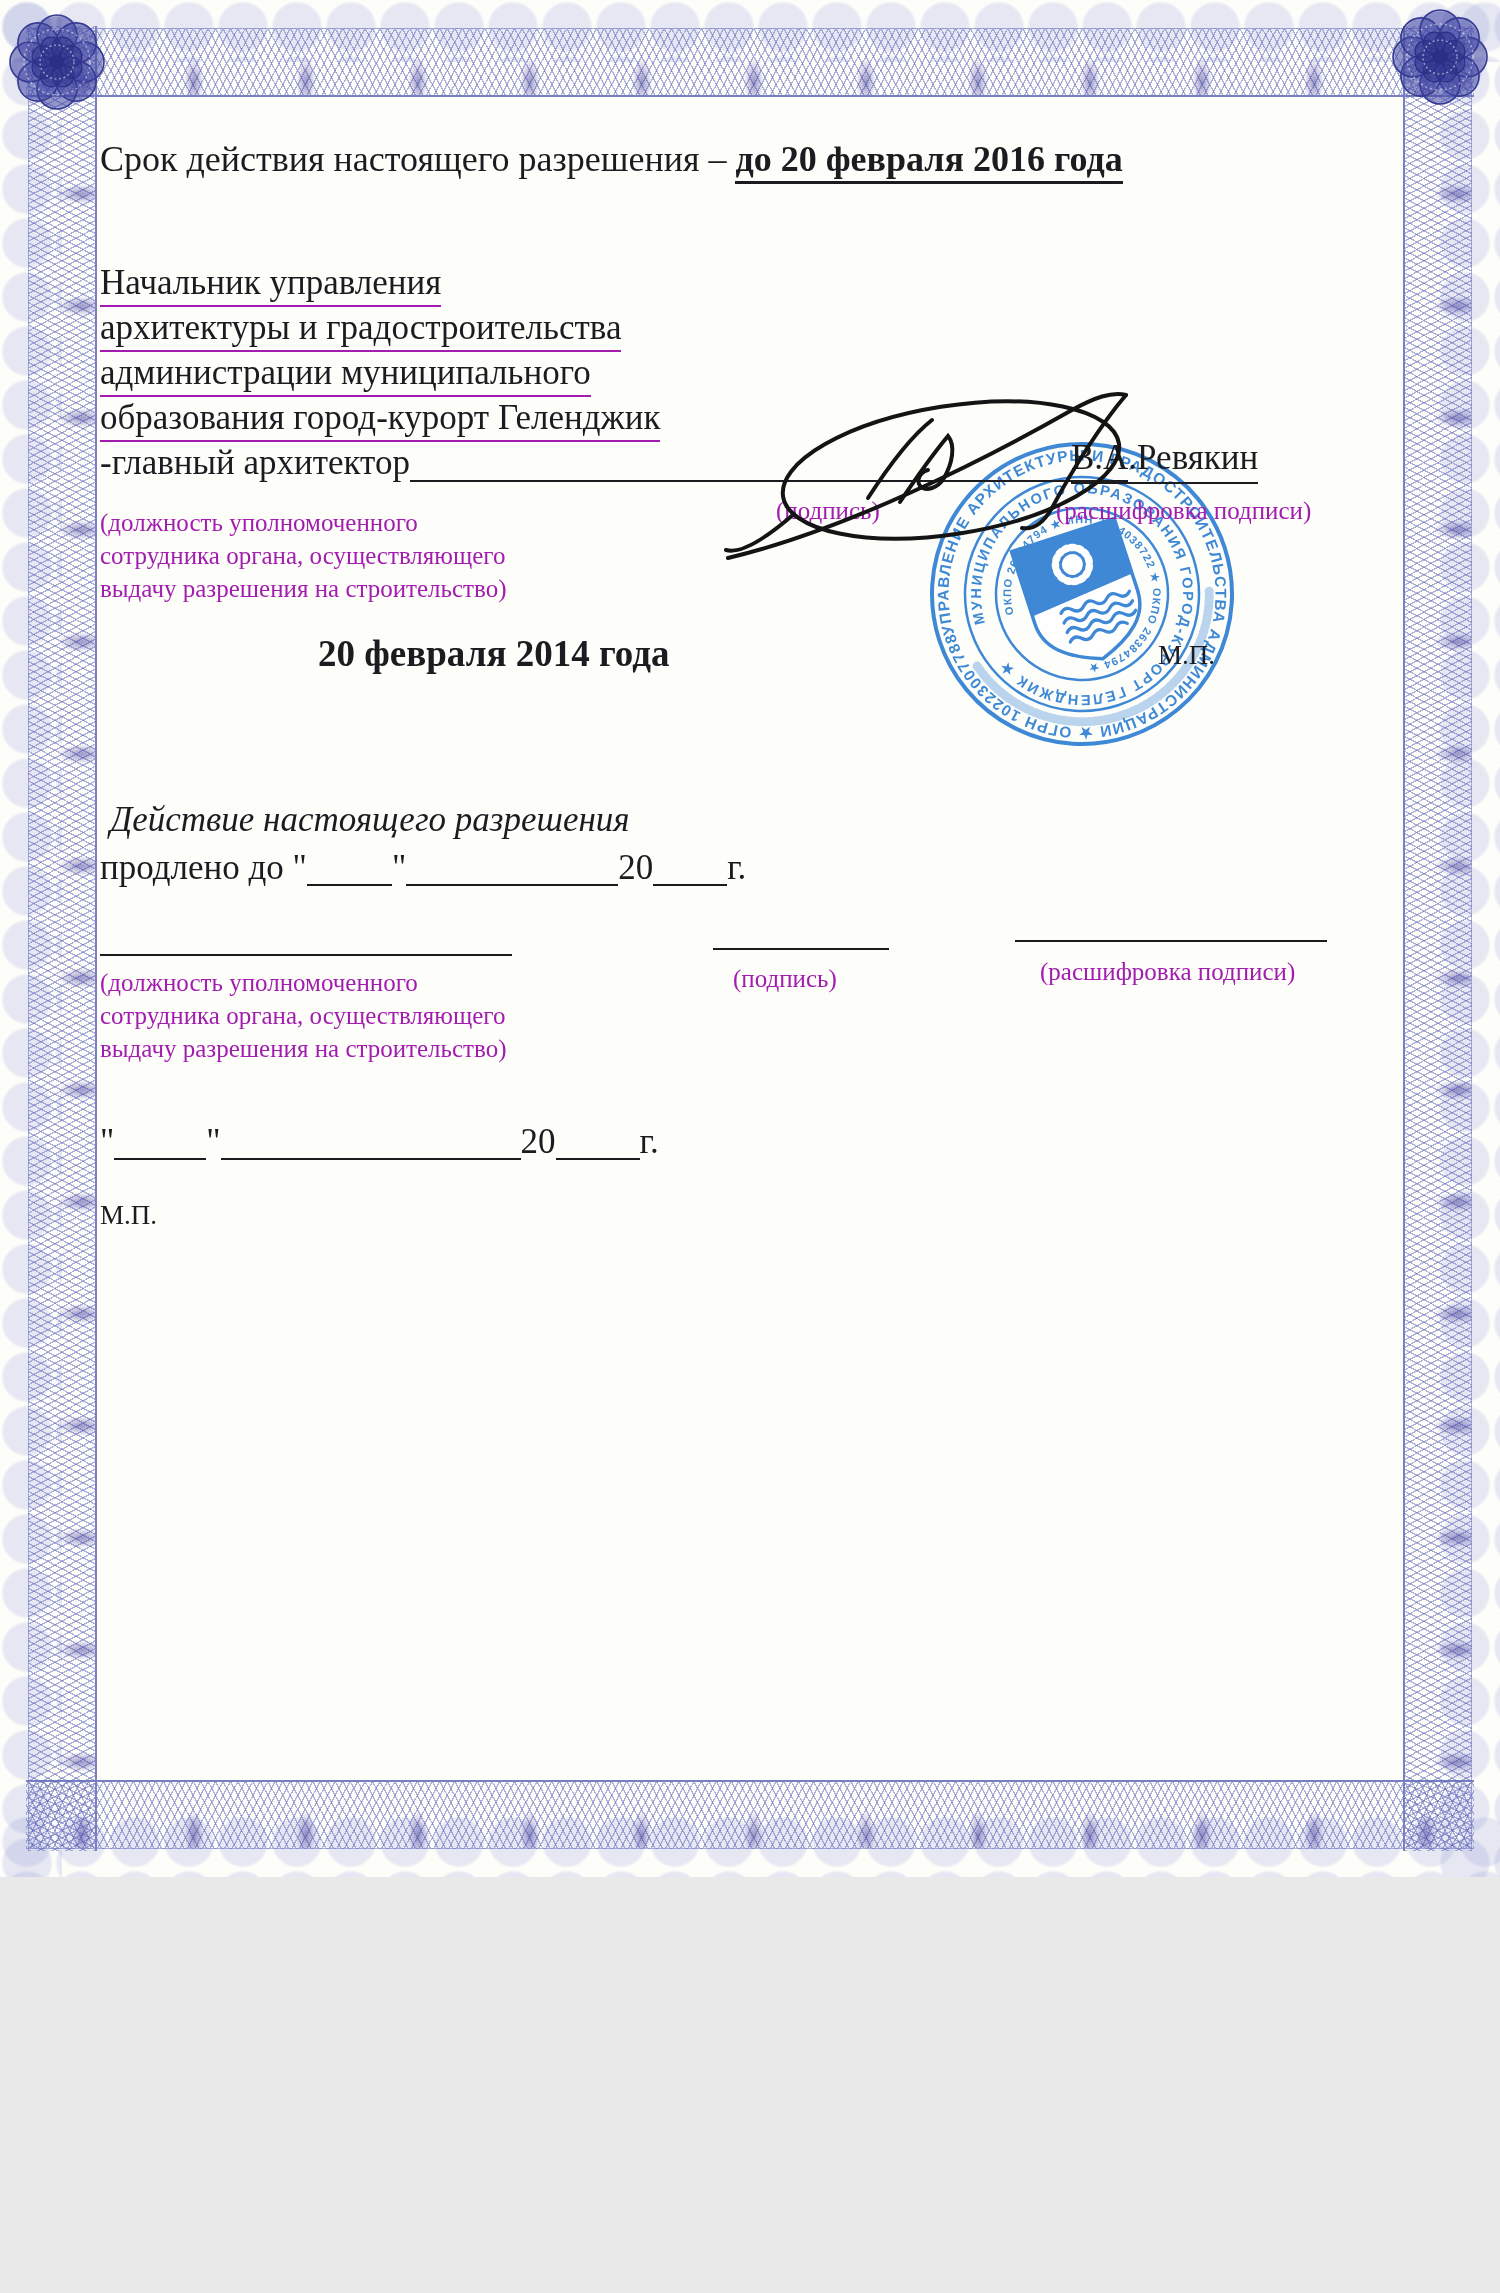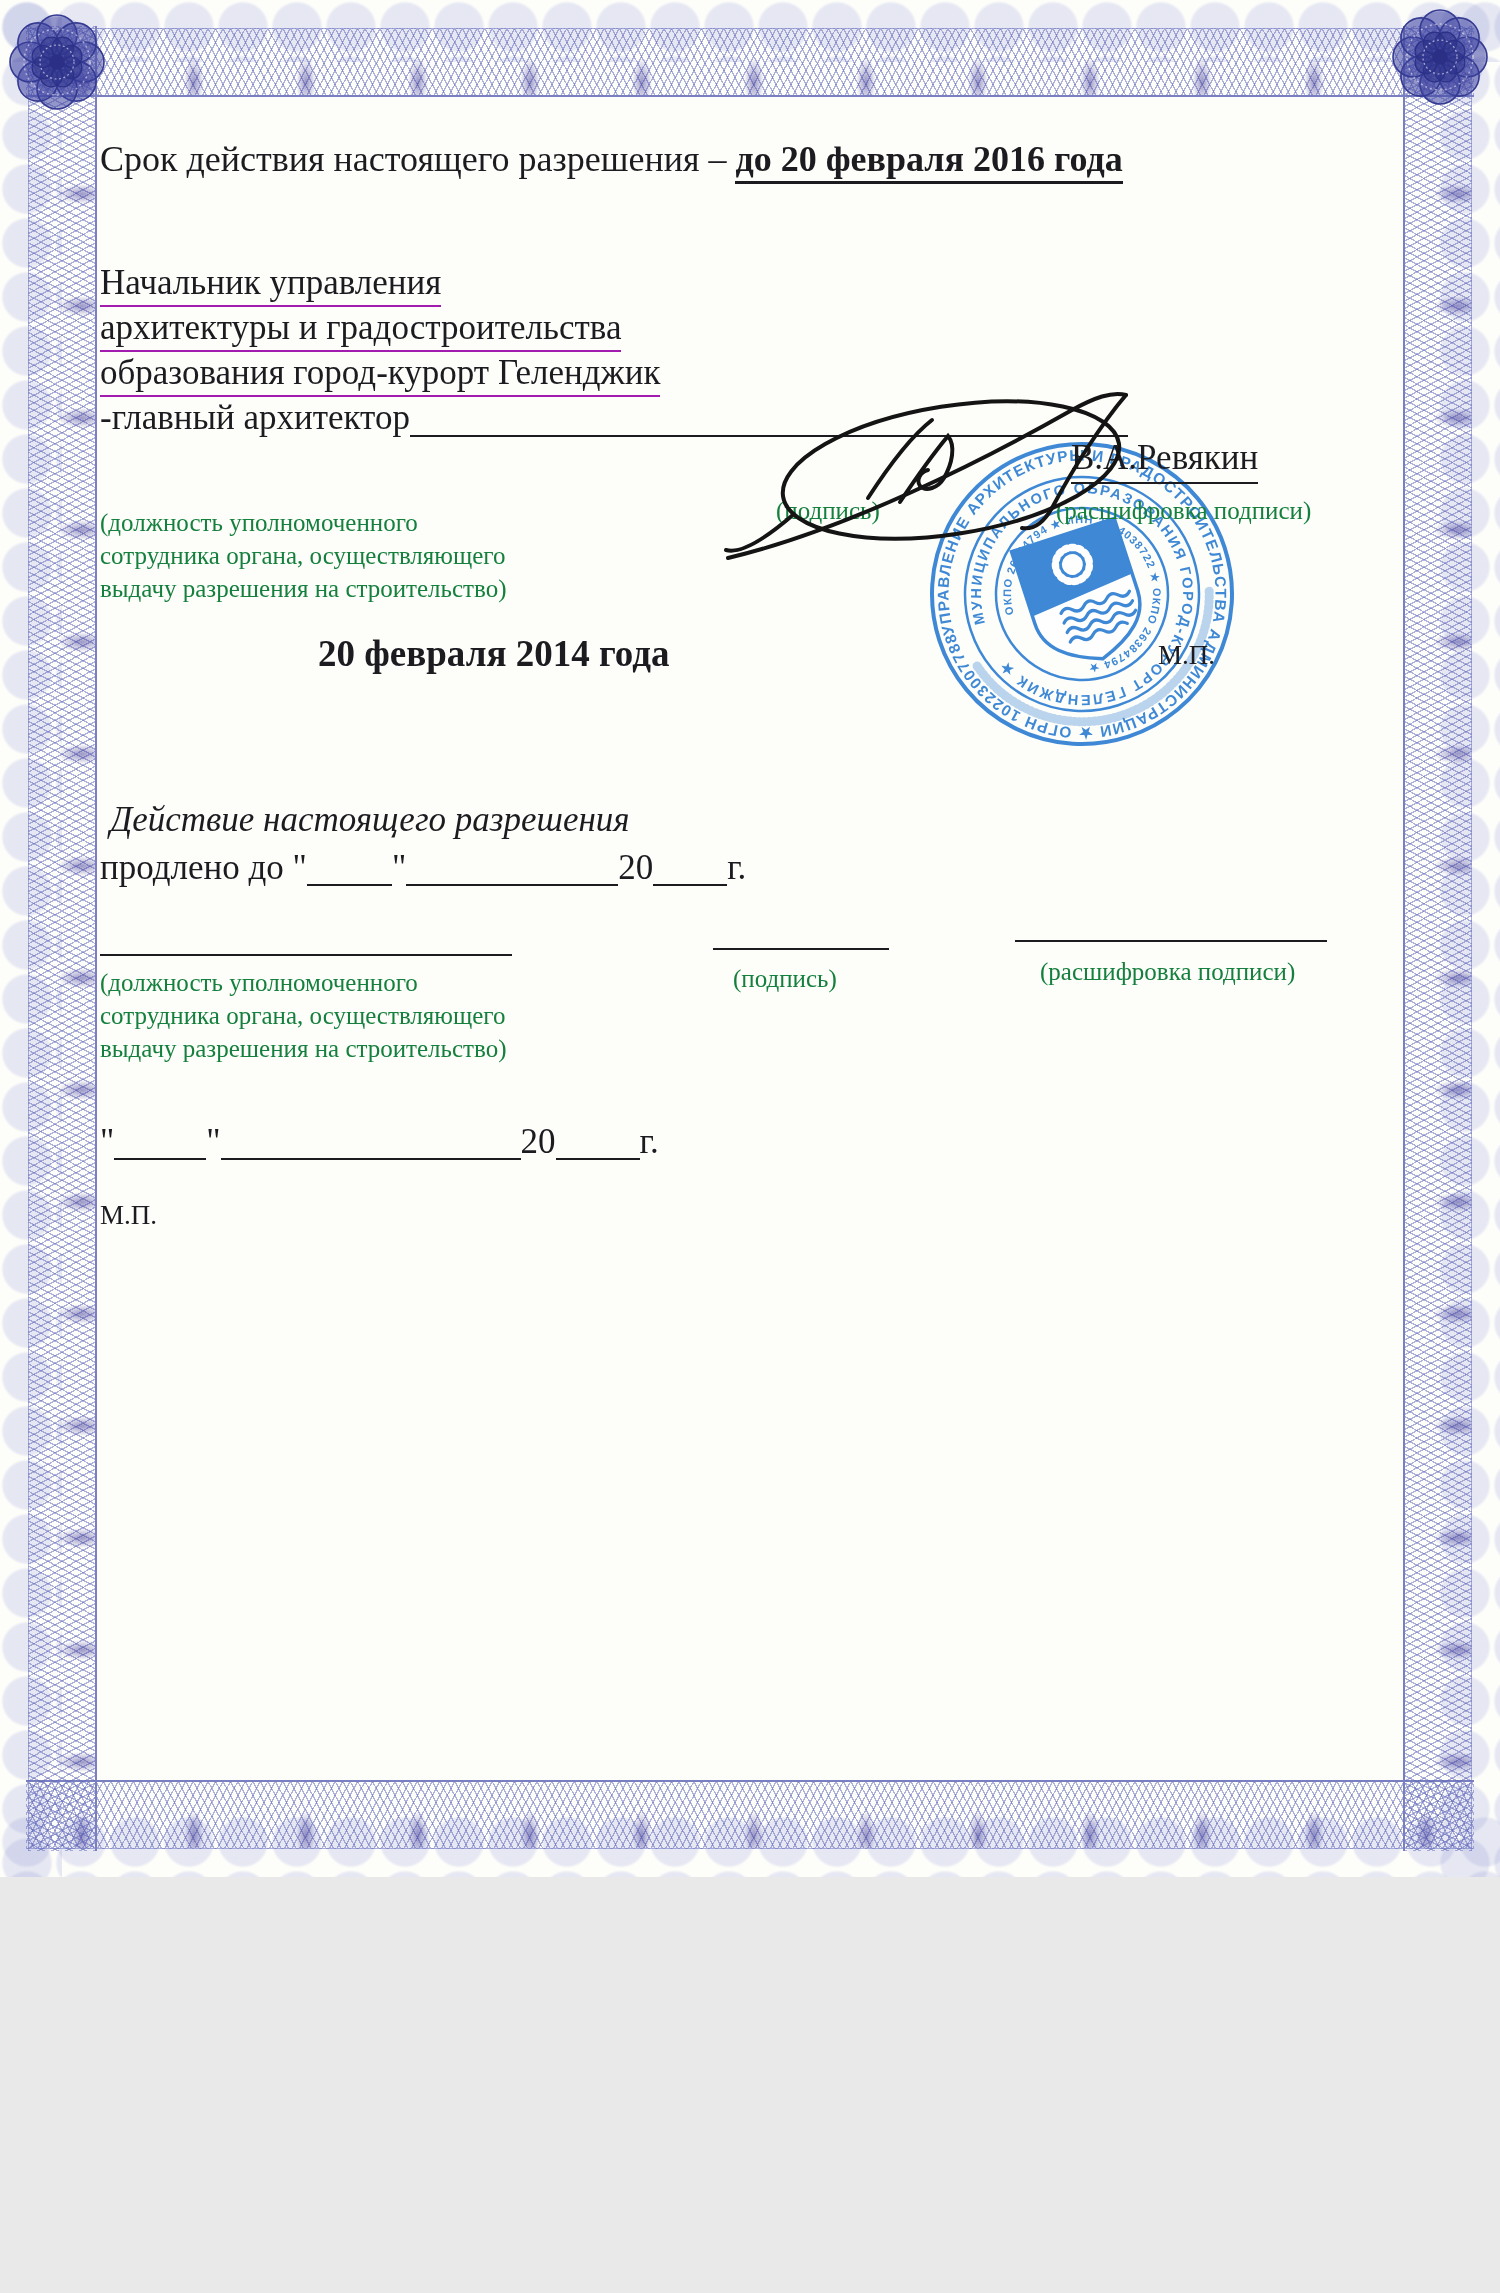--- a/index.html
+++ b/index.html
@@ -35,21 +35,21 @@
   .rosette{position:absolute;z-index:2;width:130px;height:130px;}
   
   .t{position:absolute;z-index:4;white-space:nowrap;}
   .ul{border-bottom:2px solid #a21caf;padding-bottom:3px;}
   .title{left:100px;top:138px;font-size:36px;}
   .title .term{font-weight:bold;border-bottom:3px solid #1b1b20;padding-bottom:2px;}
   .pos-block{left:100px;top:264px;font-size:35px;}
   .pos-line{margin-bottom:7px;line-height:38px;}
   .line5{display:flex;width:1028px;align-items:flex-end;}
   .line5 .fill{flex:1;border-bottom:2px solid #1b1b20;height:1px;margin-bottom:3px;}
-  .cap{font-size:25px;line-height:33px;color:#15803d;}
+  .cap{font-size:25px;line-height:33px;color:#a21caf;}
   .name{left:1071px;top:438px;font-size:35px;border-bottom:2px solid #1b1b20;padding-bottom:4px;z-index:5;}
   .date-bold{left:318px;top:632px;font-size:37px;font-weight:bold;}
   .mp1{left:1158px;top:640px;font-size:27px;z-index:6;}
   .ext1{left:110px;top:800px;font-size:35px;font-style:italic;}
   .ext2{left:100px;top:848px;font-size:35px;}
   .blank{display:inline-block;height:1em;border-bottom:2.5px solid #1b1b20;vertical-align:-7px;}
   .rule{position:absolute;z-index:4;border-bottom:2.5px solid #1b1b20;height:2px;}
   .mp2{left:100px;top:1200px;font-size:27px;}
   .sig-svg{position:absolute;left:716px;top:378px;width:490px;height:190px;z-index:5;}
   .stamp-svg{position:absolute;left:912px;top:424px;width:340px;height:340px;z-index:3;opacity:.92;}
@@ -112,20 +112,21 @@
       <use href="#rosette"></use>
     </svg>
 
   <div class="t title">
     <span>Срок действия настоящего разрешения – </span><span class="term">до 20 февраля  2016 года</span>
   </div>
 
   <div class="t pos-block">
     <div class="pos-line"><span class="ul">Начальник управления</span></div>
     <div class="pos-line"><span class="ul">архитектуры и градостроительства</span></div>
+    <div class="pos-line"><span class="ul">администрации муниципального</span></div>
     <div class="pos-line"><span class="ul"> образования город-курорт Геленджик</span></div>
     <div class="pos-line line5">
         <span class="ul" style="border-bottom:none;padding-bottom:3px">-главный архитектор</span>
         <span class="fill"></span>
       </div>
   </div>
 
   <div class="t name">В.А.Ревякин</div>
   <div class="t cap" style="left:776px;top:494px;">(подпись)</div>
   <div class="t cap" style="left:1056px;top:494px;">(расшифровка подписи)</div>

